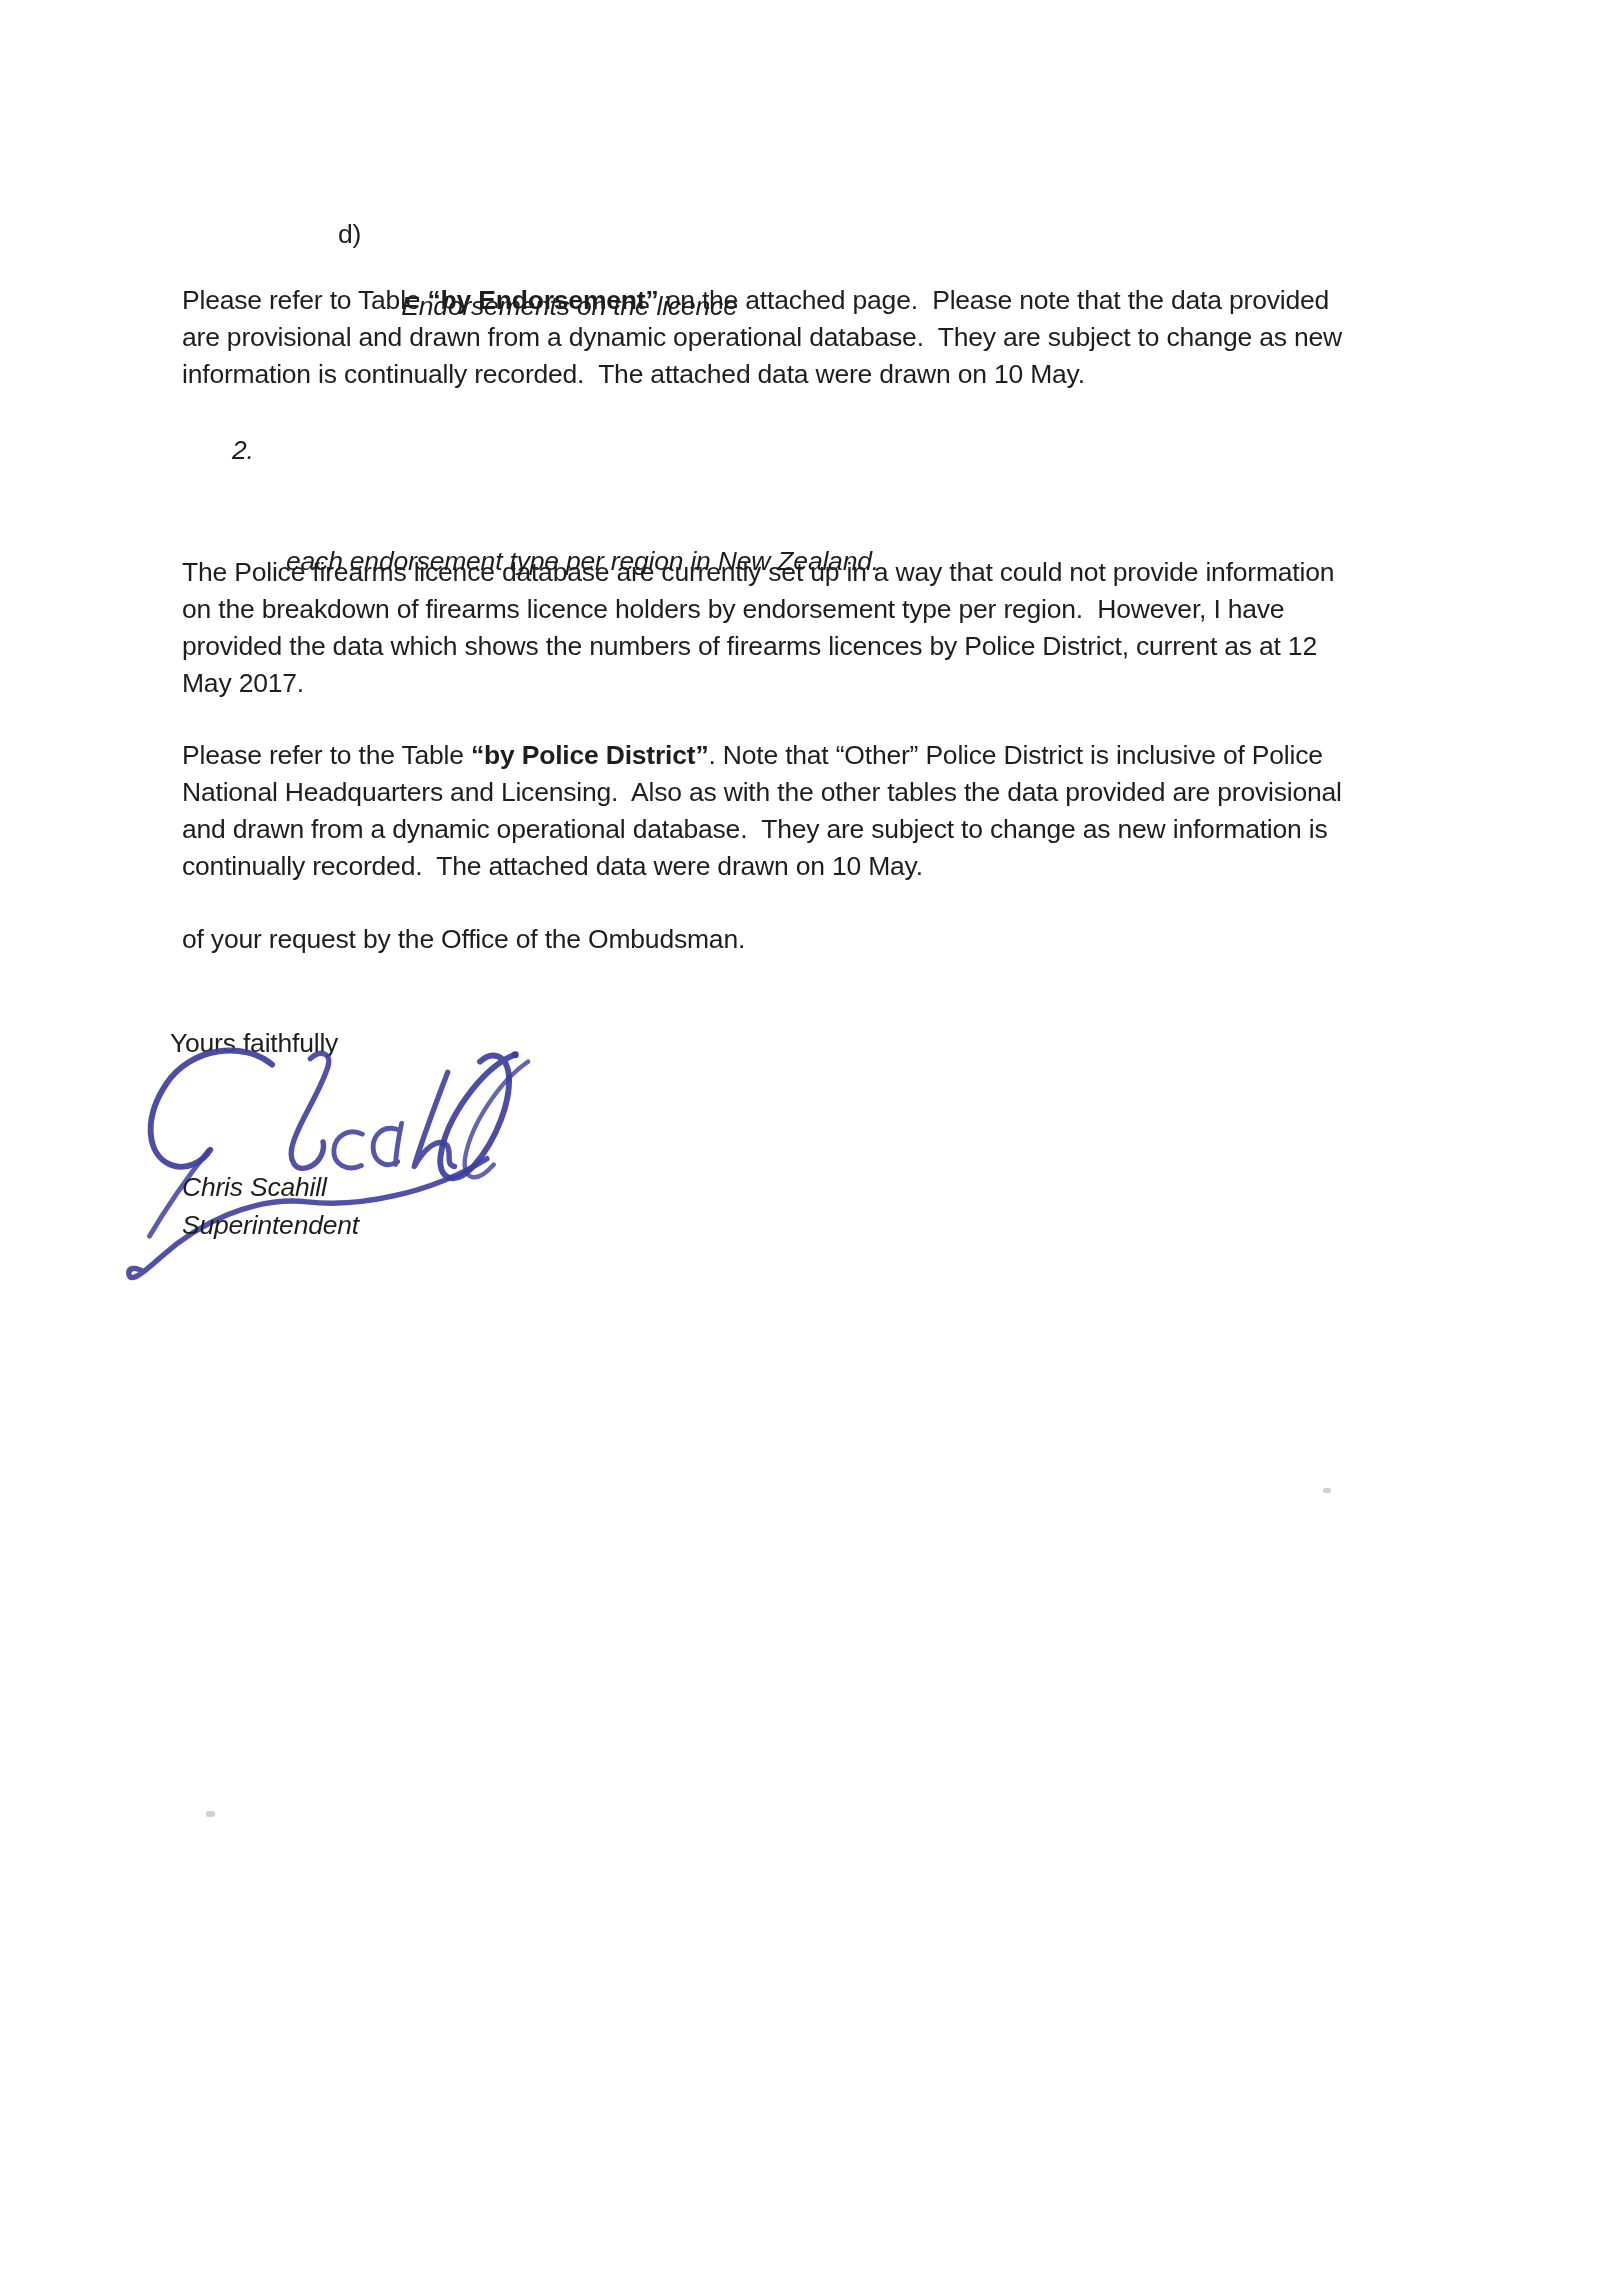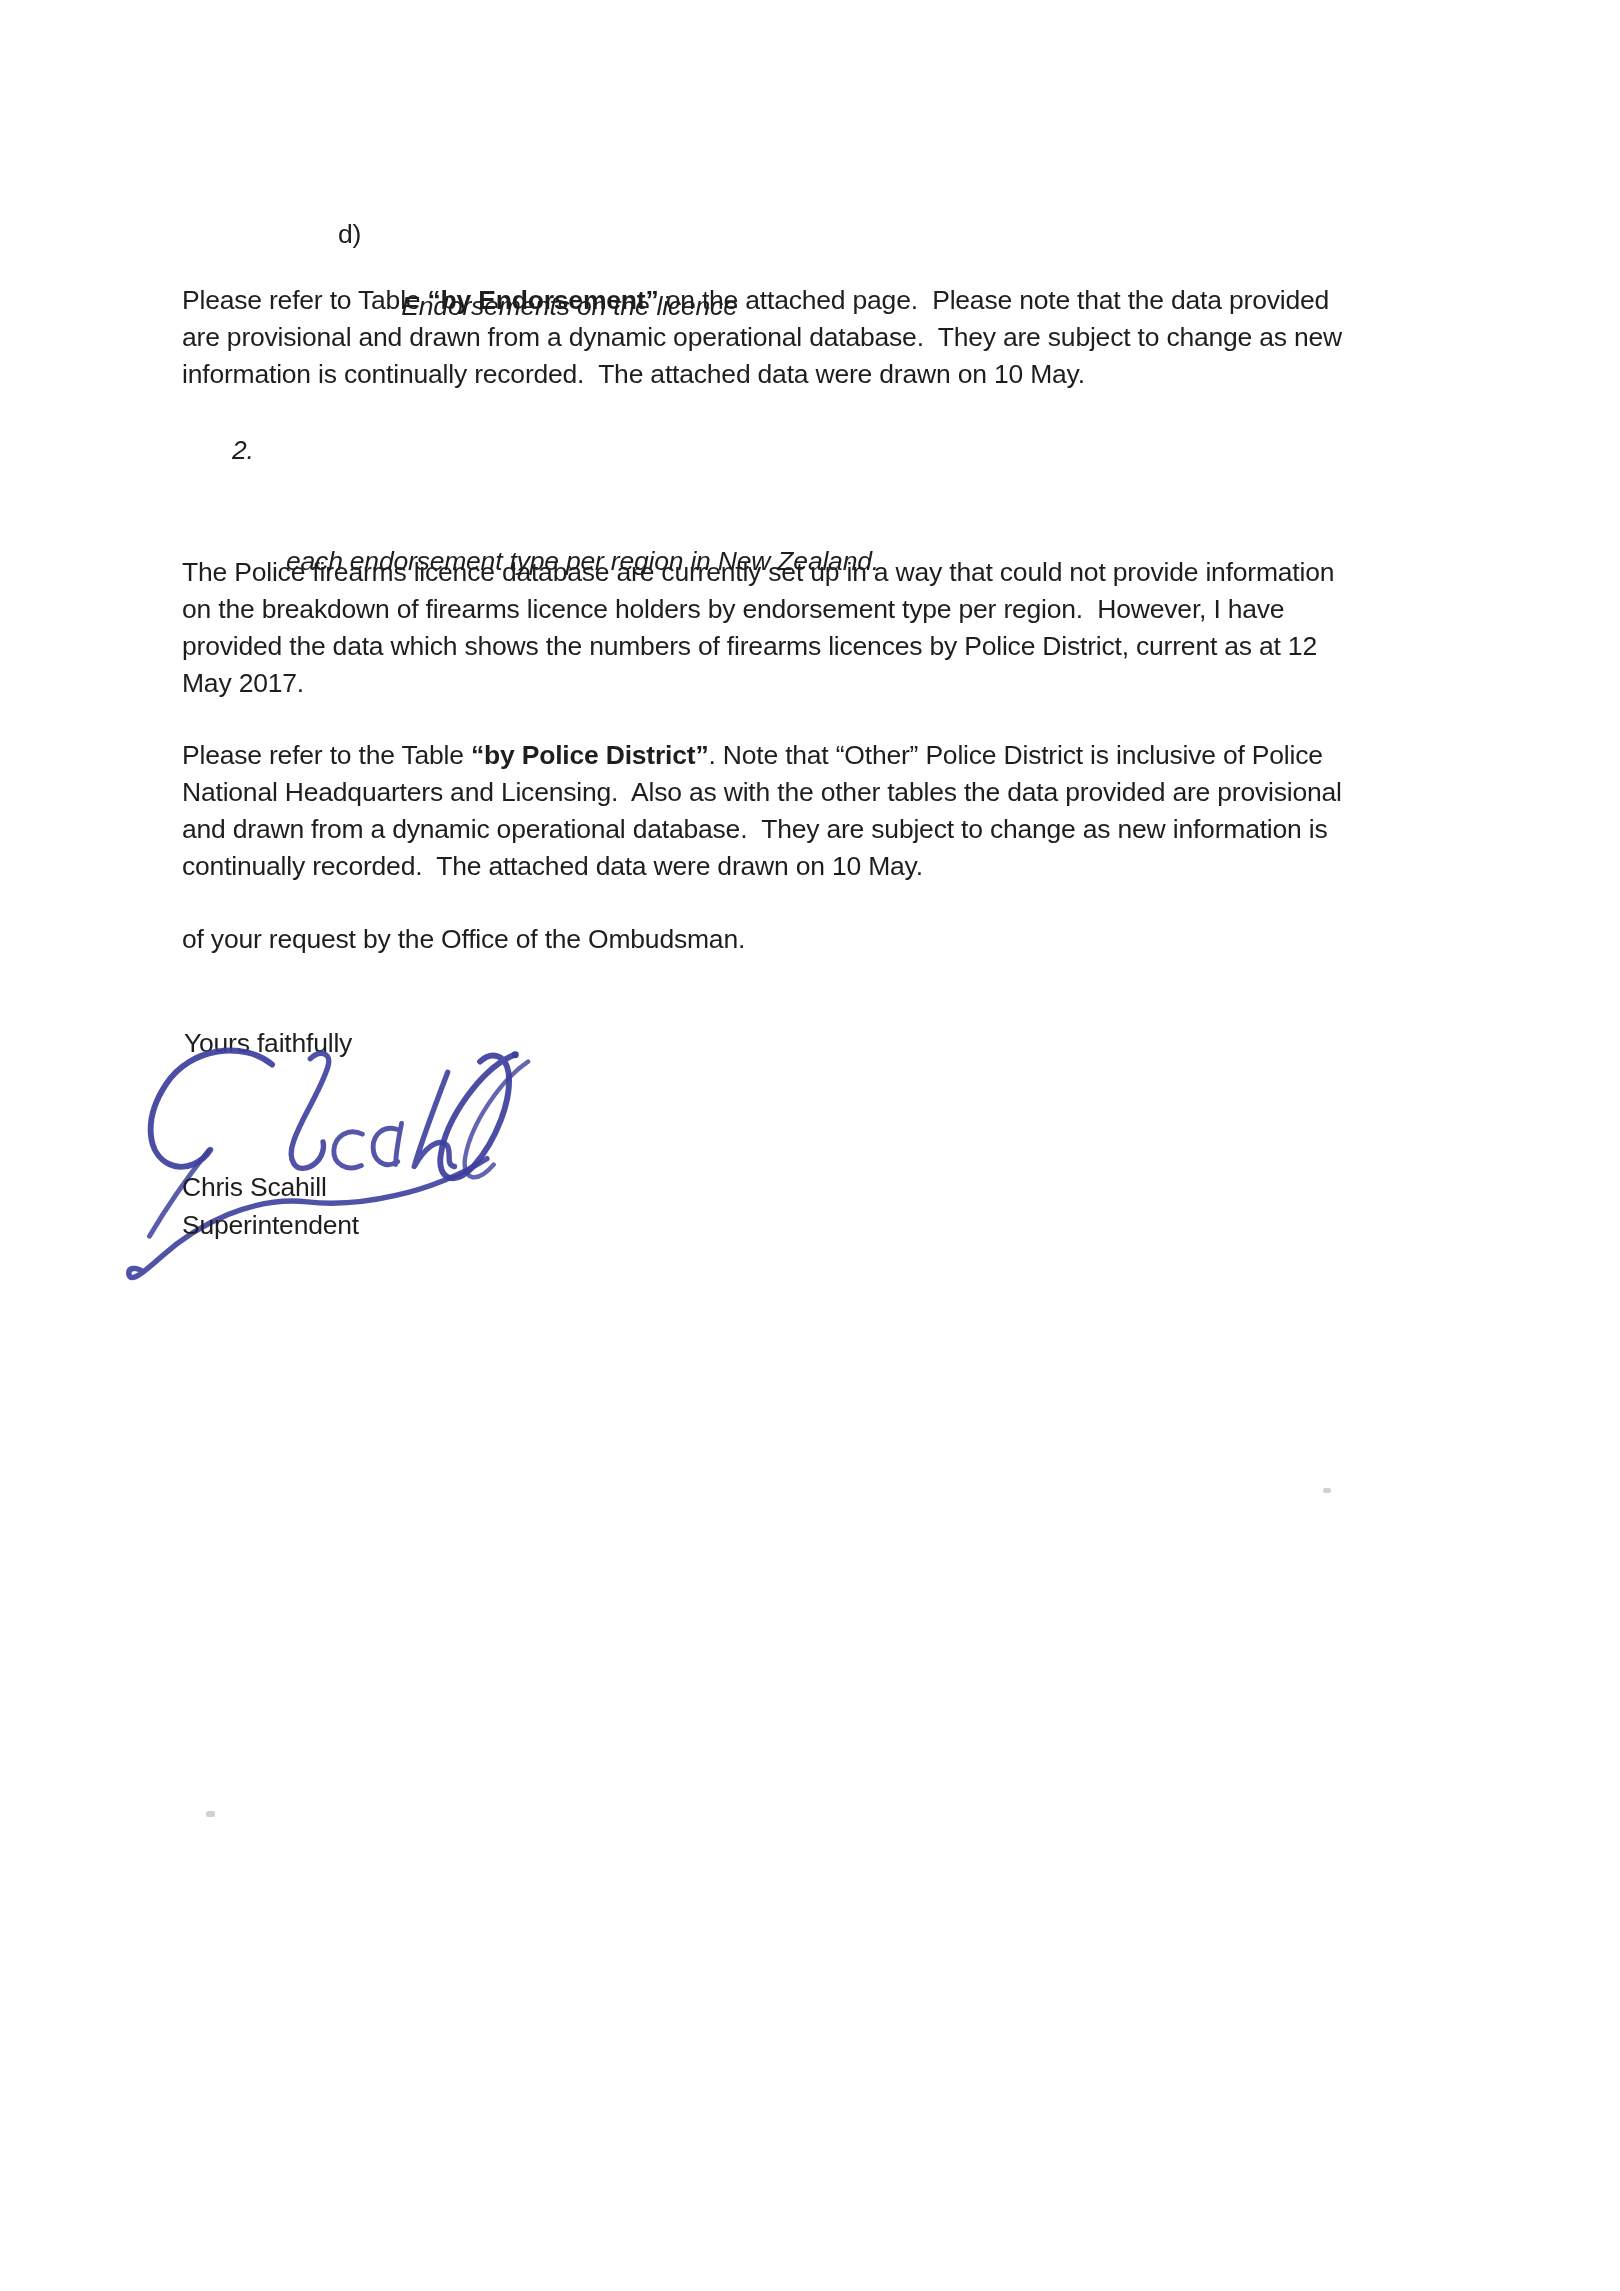--- a/index.html
+++ b/index.html
@@ -19,21 +19,21 @@
     white-space:pre;
   }
   .tline{white-space:pre;}
   .b{font-weight:700;text-align:center;}
   .italic{font-style:italic;}
   .heading{position:absolute;font-size:26.5px;line-height:36px;letter-spacing:-0.2px;white-space:pre;}
   .marker{position:absolute;left:0;top:0;}
   .item-lines{margin-left:54px;}
   .sig-block{
     position:absolute;left:182px;top:1168px;
-    font-size:26.5px;line-height:38px;letter-spacing:-0.2px;
+    font-size:26.5px;line-height:38px;letter-spacing:-0.2px;font-style:italic;
   }
   .sig-svg{position:absolute;left:71px;top:1035px;}
   .speck{position:absolute;border-radius:2px;opacity:0.45;}
   .speck1{left:1323px;top:1488px;width:7.8px;height:4.9px;}
   .speck2{left:206px;top:1811px;width:8.8px;height:5.9px;}
 </style>
 </head>
 <body>
 
 <div class="heading" style="left:338px;top:216px;">
@@ -47,21 +47,21 @@
   <span class="marker">2.</span>
   <div class="item-lines"><div class="tline"><span>each endorsement type per region in New Zealand.</span></div></div>
 </div>
 
 <div class="para" style="left:182px;top:554px;"><div class="tline"><span>The Police firearms licence database are currently set up in a way that could not provide information</span></div><div class="tline"><span>on the breakdown of firearms licence holders by endorsement type per region.  However, I have</span></div><div class="tline"><span>provided the data which shows the numbers of firearms licences by Police District, current as at 12</span></div><div class="tline"><span>May 2017.</span></div></div>
 
 <div class="para" style="left:182px;top:737px;"><div class="tline"><span>Please refer to the Table </span><span class="b">“by Police District”</span><span>. Note that “Other” Police District is inclusive of Police</span></div><div class="tline"><span>National Headquarters and Licensing.  Also as with the other tables the data provided are provisional</span></div><div class="tline"><span>and drawn from a dynamic operational database.  They are subject to change as new information is</span></div><div class="tline"><span>continually recorded.  The attached data were drawn on 10 May.</span></div></div>
 
 <div class="para" style="left:182px;top:921px;"><div class="tline"><span>of your request by the Office of the Ombudsman.</span></div></div>
 
-<div class="para" style="left:184px;top:1025px;">Yours faithfully</div>
+<div class="para" style="left:170px;top:1025px;">Yours faithfully</div>
 
 <svg class="sig-svg" width="461" height="265" viewBox="0 0 470 270" fill="none" stroke-linecap="round" stroke-linejoin="round">
 
   <path stroke-width="6" opacity="0.92" d="M205,30 C176,6 122,12 97,50 C73,86 78,122 101,132 C117,139 135,129 142,117" stroke="#3d3f9e"></path>
 
   <path stroke-width="5.5" opacity="0.9" d="M244,24 C255,14 266,19 262,32 C253,60 235,84 227,108 C220,128 229,141 244,134 C254,129 259,118 257,109" stroke="#3d3f9e"></path>
 
   <path stroke-width="5" opacity="0.88" d="M297,101 C283,94 269,103 268,117 C267,131 281,140 296,133" stroke="#3d3f9e"></path>
 
   <path stroke-width="5" opacity="0.88" d="M332,96 C319,92 308,101 308,114 C308,128 320,137 333,129 M337,90 C334,105 331,120 331,132" stroke="#3d3f9e"></path>

